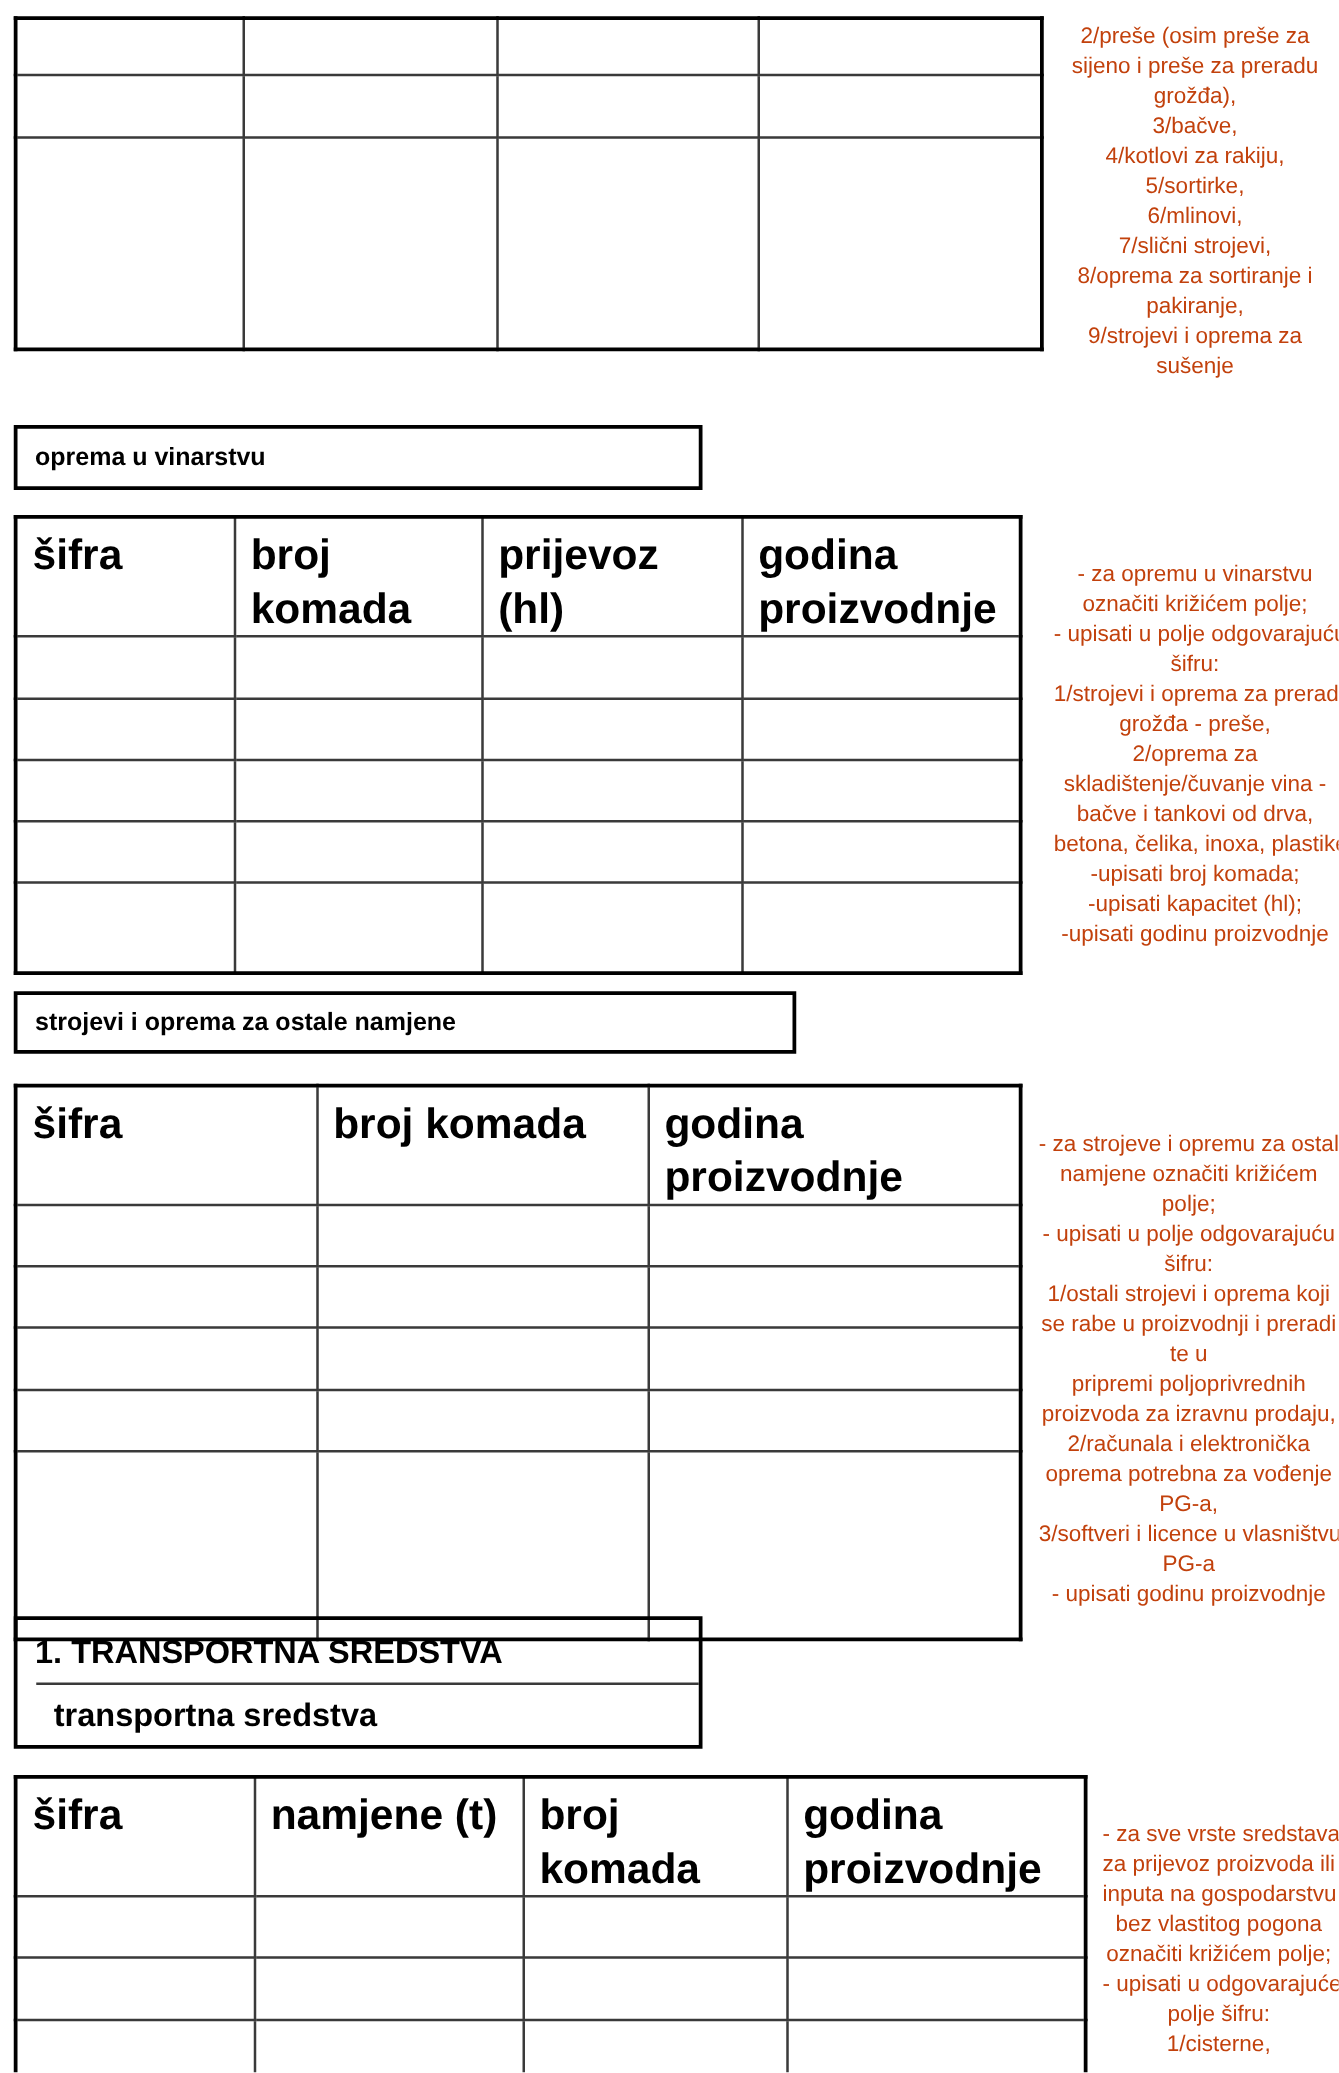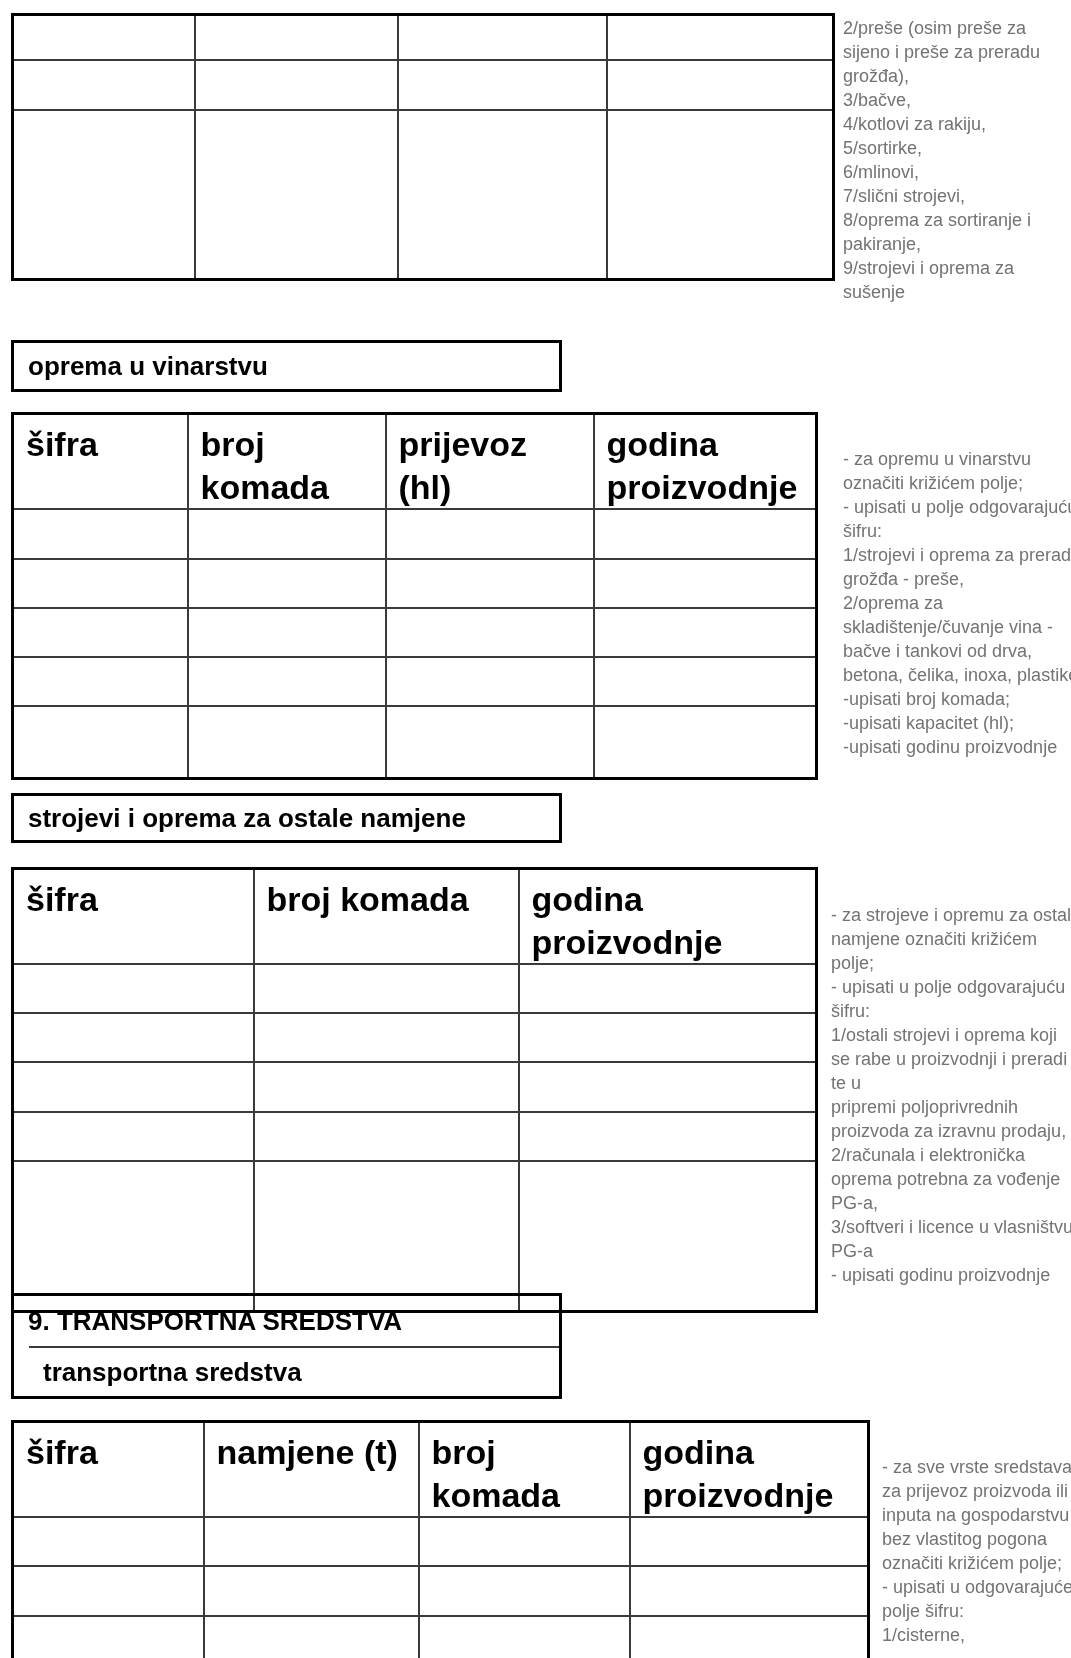--- a/index.html
+++ b/index.html
@@ -31,21 +31,21 @@
     padding: 8px 6px 0 12px;
     line-height: 1.25;
   }
   .titlebox {
     border: 3px solid #000000;
     display: flex;
     align-items: center;
     box-sizing: border-box;
   }
   .titlebox .ttext {
-    font-size: 26px;
+    font-size: 20px;
     font-weight: bold;
     padding-left: 14px;
   }
   .stackbox {
     border: 3px solid #000000;
     box-sizing: border-box;
   }
   .stackbox .cell {
     display: flex;
     align-items: center;
@@ -54,21 +54,22 @@
   .stackbox .cell + .cell { border-top: 2px solid #3a3a3a; }
   .stackbox .ttext {
     font-size: 26px;
     font-weight: bold;
     padding-left: 14px;
   }
   .note {
     font-size: 18px;
     line-height: 24px;
     white-space: pre;
-    color: #737373;
+    color: #c2410c;
+    text-align: center;
   }
 </style>
 </head>
 <body>
 
 <div class="page">
 
   <table class="grid abs" style="left:11px; top:13px; width:821px;">
     <colgroup>
       <col style="width:182px">
@@ -169,21 +170,21 @@
 1/strojevi i oprema za preradu
 grožđa - preše,
 2/oprema za
 skladištenje/čuvanje vina -
 bačve i tankovi od drva,
 betona, čelika, inoxa, plastike
 -upisati broj komada;
 -upisati kapacitet (hl);
 -upisati godinu proizvodnje</div>
 
-  <div class="titlebox abs" style="left:11px; top:793px; width:551px; height:50px;">
+  <div class="titlebox abs" style="left:11px; top:793px; width:626px; height:50px;">
     <span class="ttext">strojevi i oprema za ostale namjene</span>
   </div>
 
   <table class="grid abs" style="left:11px; top:867px; width:804px;">
     <colgroup>
       <col style="width:241px">
         <col style="width:265px">
         <col style="width:298px">
     </colgroup>
     <tbody>
@@ -232,21 +233,21 @@
 proizvoda za izravnu prodaju,
 2/računala i elektronička
 oprema potrebna za vođenje
 PG-a,
 3/softveri i licence u vlasništvu
 PG-a
 - upisati godinu proizvodnje</div>
 
   <div class="stackbox abs" style="left:11px; top:1293px; width:551px;">
     <div class="cell" style="height:50px;">
-      <span class="ttext">9. TRANSPORTNA SREDSTVA</span>
+      <span class="ttext">1. TRANSPORTNA SREDSTVA</span>
     </div>
     <div class="cell" style="height:50px;margin-left:15px;">
       <span class="ttext">transportna sredstva</span>
     </div>
   </div>
 
   <table class="grid abs" style="left:11px; top:1420px; width:856px;">
     <colgroup>
       <col style="width:191px">
         <col style="width:215px">

